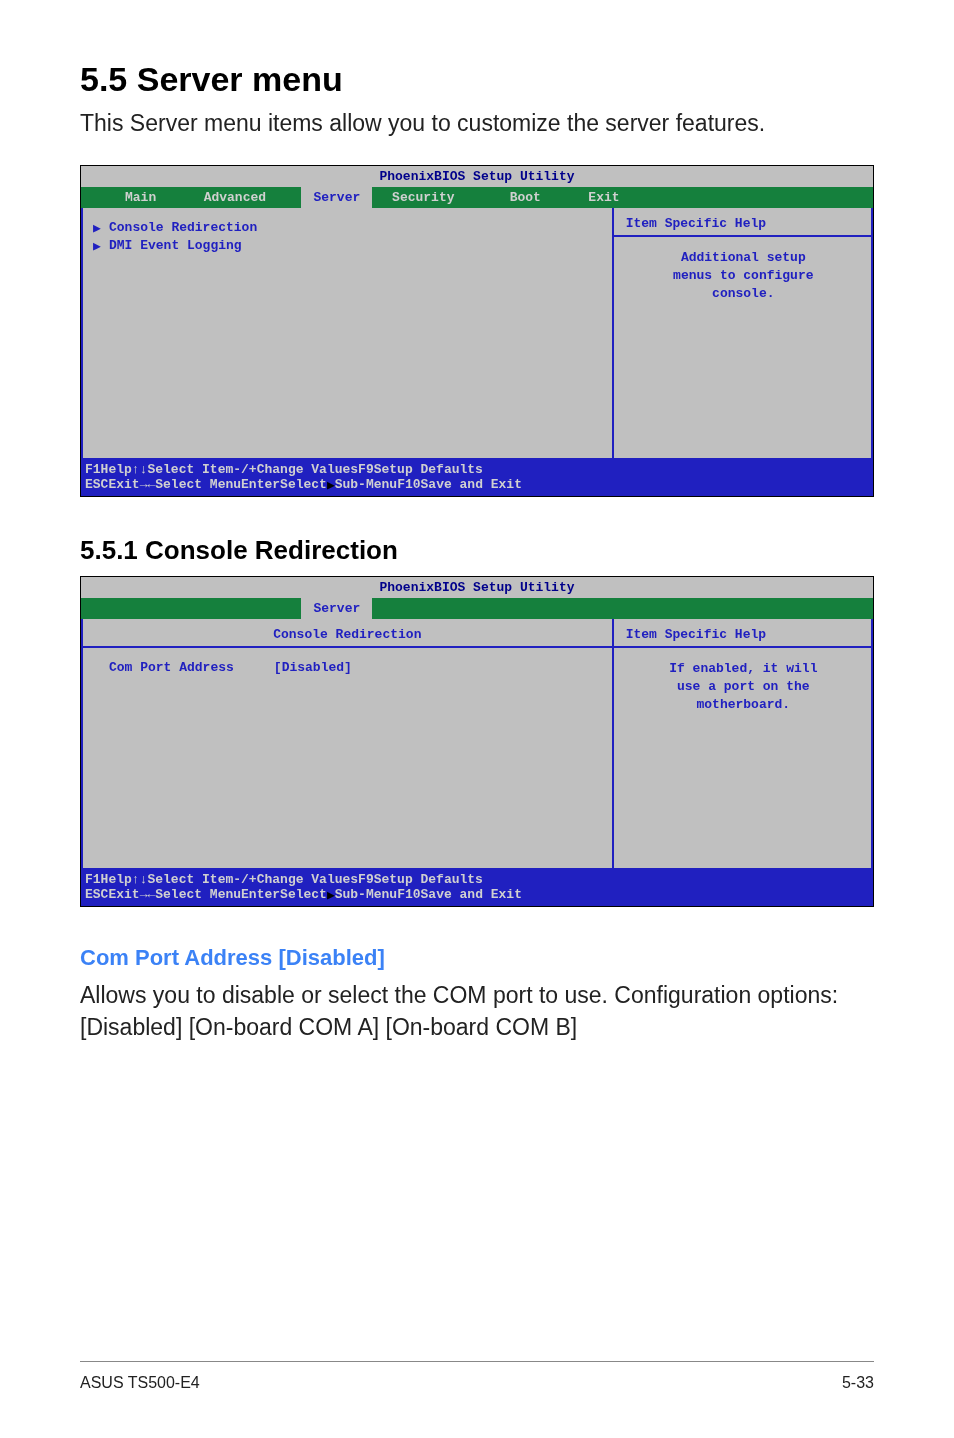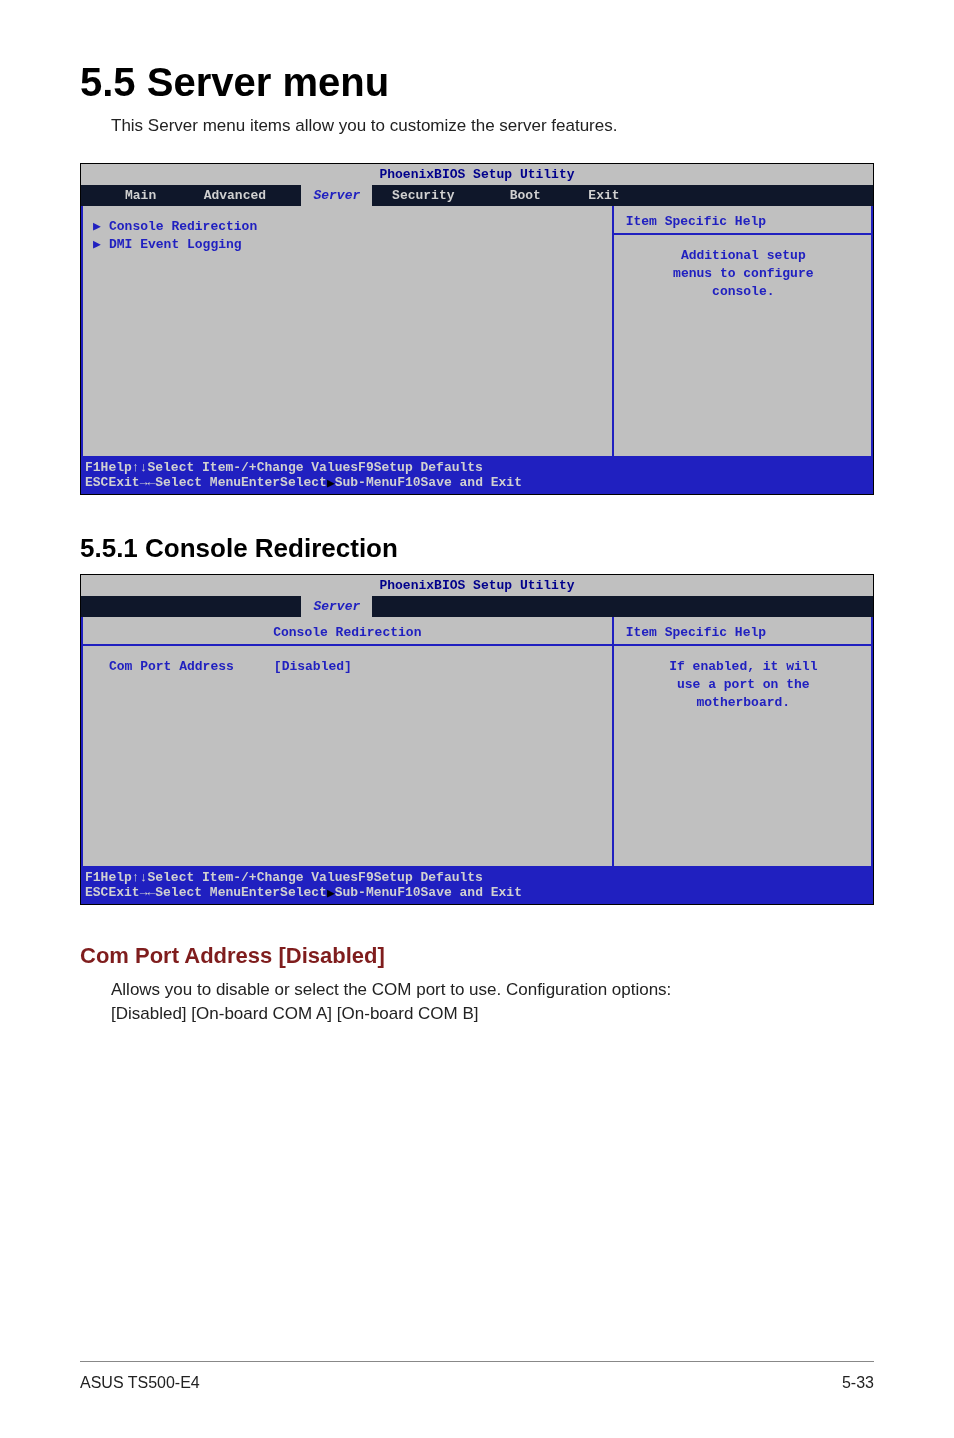--- a/index.html
+++ b/index.html
@@ -4,54 +4,53 @@
 <style>
   * { margin: 0; padding: 0; box-sizing: border-box; }
   body {
     font-family: Arial, Helvetica, sans-serif;
     background: #ffffff;
     padding: 60px 80px 40px 80px;
     width: 954px;
     height: 1438px;
     position: relative;
   }
-  h1 { font-size: 40px; font-weight: 700; margin-bottom: 10px; color: #000; }
-  p.intro { font-size: 17px; color: #222; margin-bottom: 26px; line-height: 1.3; margin-left: 31px; }
+  h1 { font-size: 34px; font-weight: 700; margin-bottom: 10px; color: #000; }
+  p.intro { font-size: 23px; color: #222; margin-bottom: 26px; line-height: 1.3; }
   h2 { font-size: 26px; font-weight: 700; margin-bottom: 10px; margin-top: 38px; color: #000; }
-  h3 { font-size: 22px; font-weight: 700; margin-bottom: 10px; margin-top: 38px; color: #7f1d1d; }
+  h3 { font-size: 22px; font-weight: 700; margin-bottom: 10px; margin-top: 38px; color: #3b82f6; }
 
   .bios {
     border: 1px solid #000;
     width: 100%;
     font-family: "Courier New", monospace;
     font-size: 13px;
     font-weight: bold;
     background: #c0c0c0;
   }
   .bios .title {
     background: #c0c0c0;
     color: #00008b;
     text-align: center;
     padding: 3px 0;
   }
   .bios .menubar {
-    background: #0f172a;
+    background: #15803d;
     color: #d0d0d0;
     display: flex;
     align-items: stretch;
   }
   .bios .menubar .spacer-left { width: 32px; }
   .bios .menubar .tab {
     padding: 3px 12px;
     white-space: pre;
   }
   .bios .menubar .tab.active {
     background: #c0c0c0;
     color: #2020c0;
-    font-style: italic;
   }
   .bios .body {
     display: flex;
     background: #c0c0c0;
   }
   .bios .body .leftcol {
     flex: 1;
     border: 2px solid #2020c0;
     border-top: none;
     border-right: none;

